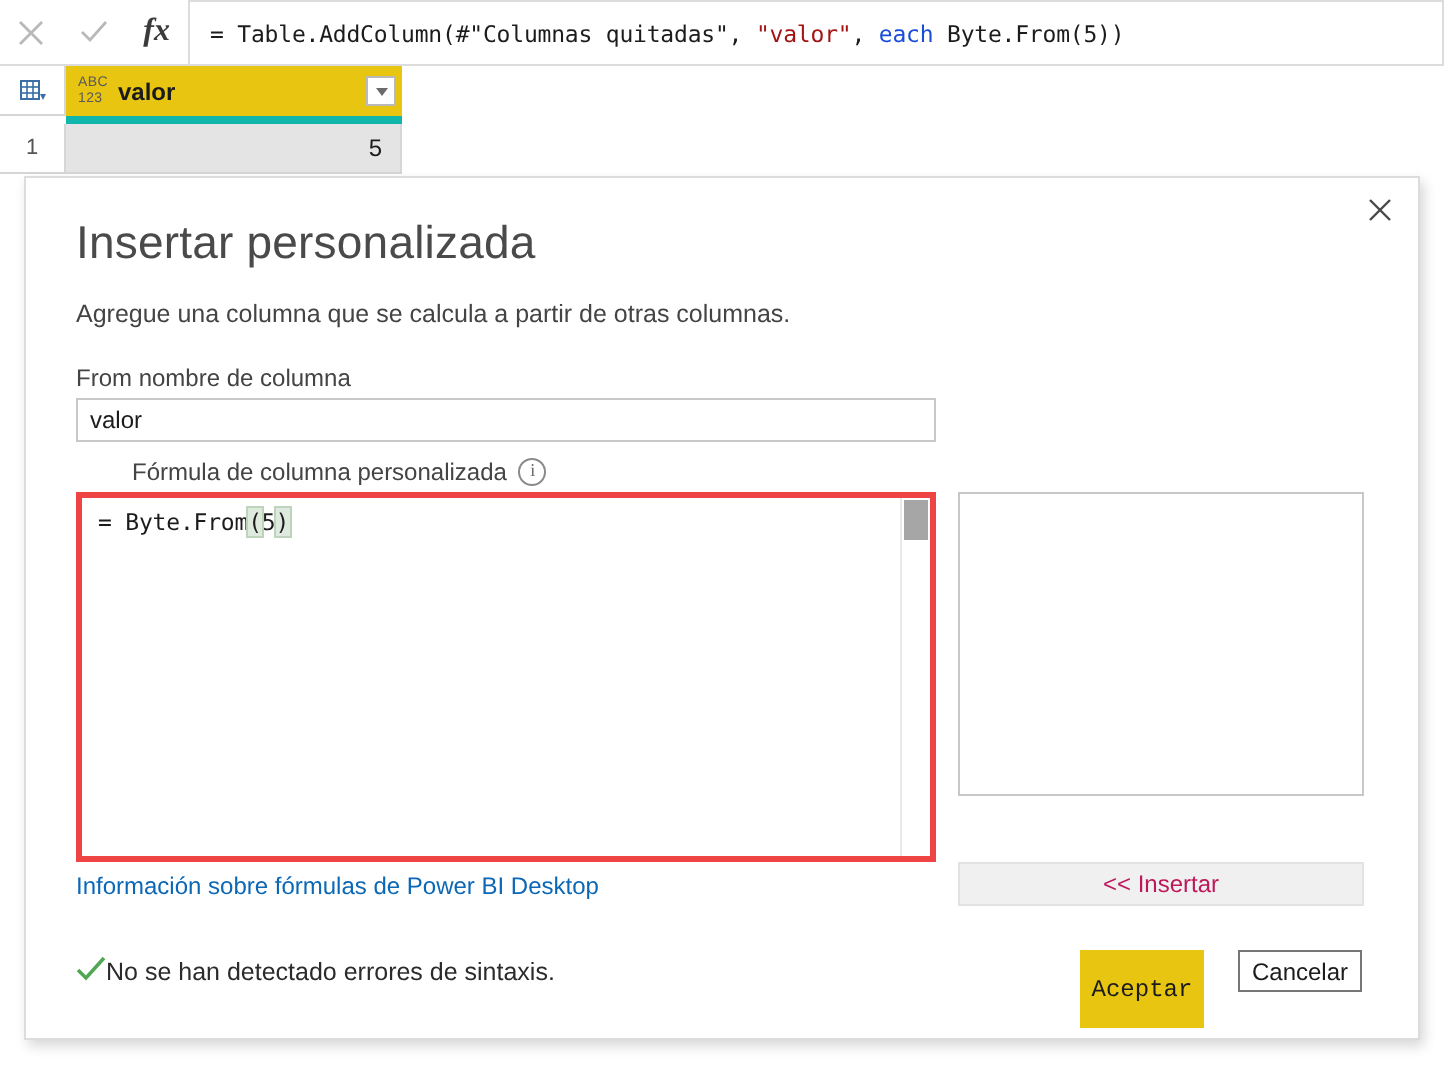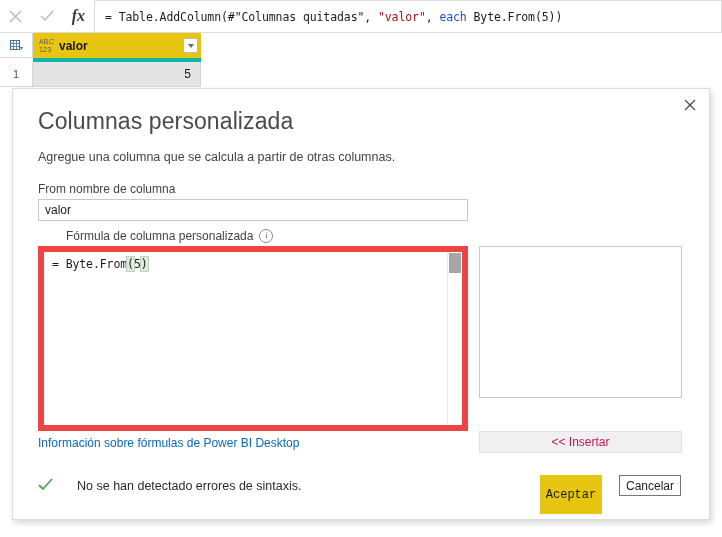--- a/index.html
+++ b/index.html
@@ -227,21 +227,21 @@
     line-height: 11px;
     text-align: center;
     font-family: "Liberation Serif", serif;
     display: inline-block;
   }
 
   #formula-editor {
     position: absolute;
     left: 25px; top: 157px;
     width: 430px; height: 185px;
-    border: 6px solid #ef4444;
+    border: 3px solid #ef4444;
     background: #ffffff;
     box-sizing: border-box;
     overflow: hidden;
     text-align: center;
   }
   #formula-text {
     position: absolute;
     left: 8px; top: 5px;
     font-family: "DejaVu Sans Mono", monospace;
     font-size: 11.5px;
@@ -308,21 +308,21 @@
     box-sizing: border-box;
     cursor: default;
     margin-top: 25px;
   }
 
   #status-row {
     position: absolute;
     left: 25px; top: 389px;
     display: flex;
     align-items: center;
-    gap: 24px;
+    gap: 0;
   }
   #status-check {
     color: #53a653;
     font-size: 15px;
     line-height: 1;
   }
   #status-text {
     font-size: 12.5px;
     color: #2b2b2b;
   }
@@ -413,21 +413,21 @@
 
 <div id="dialog">
 
   <div id="dlg-close">
     <svg width="12" height="12" viewBox="0 0 12 12" aria-hidden="true">
       <line x1="1" y1="1" x2="11" y2="11" stroke="#4a4a4a" stroke-width="1.2"></line>
       <line x1="11" y1="1" x2="1" y2="11" stroke="#4a4a4a" stroke-width="1.2"></line>
     </svg>
   </div>
 
-  <div id="dlg-title">Columnas personalizada</div>
+  <div id="dlg-title">Insertar personalizada</div>
   <div id="dlg-subtitle">Agregue una columna que se calcula a partir de otras columnas.</div>
 
   <div id="lbl-newname" class="field-label">From nombre de columna</div>
   <input id="input-newname" type="text" value="valor" style="">
 
   <div id="lbl-formula" class="field-label">
     <span>Fórmula de columna personalizada</span>
     <span class="info-icon">i</span>
   </div>
 

